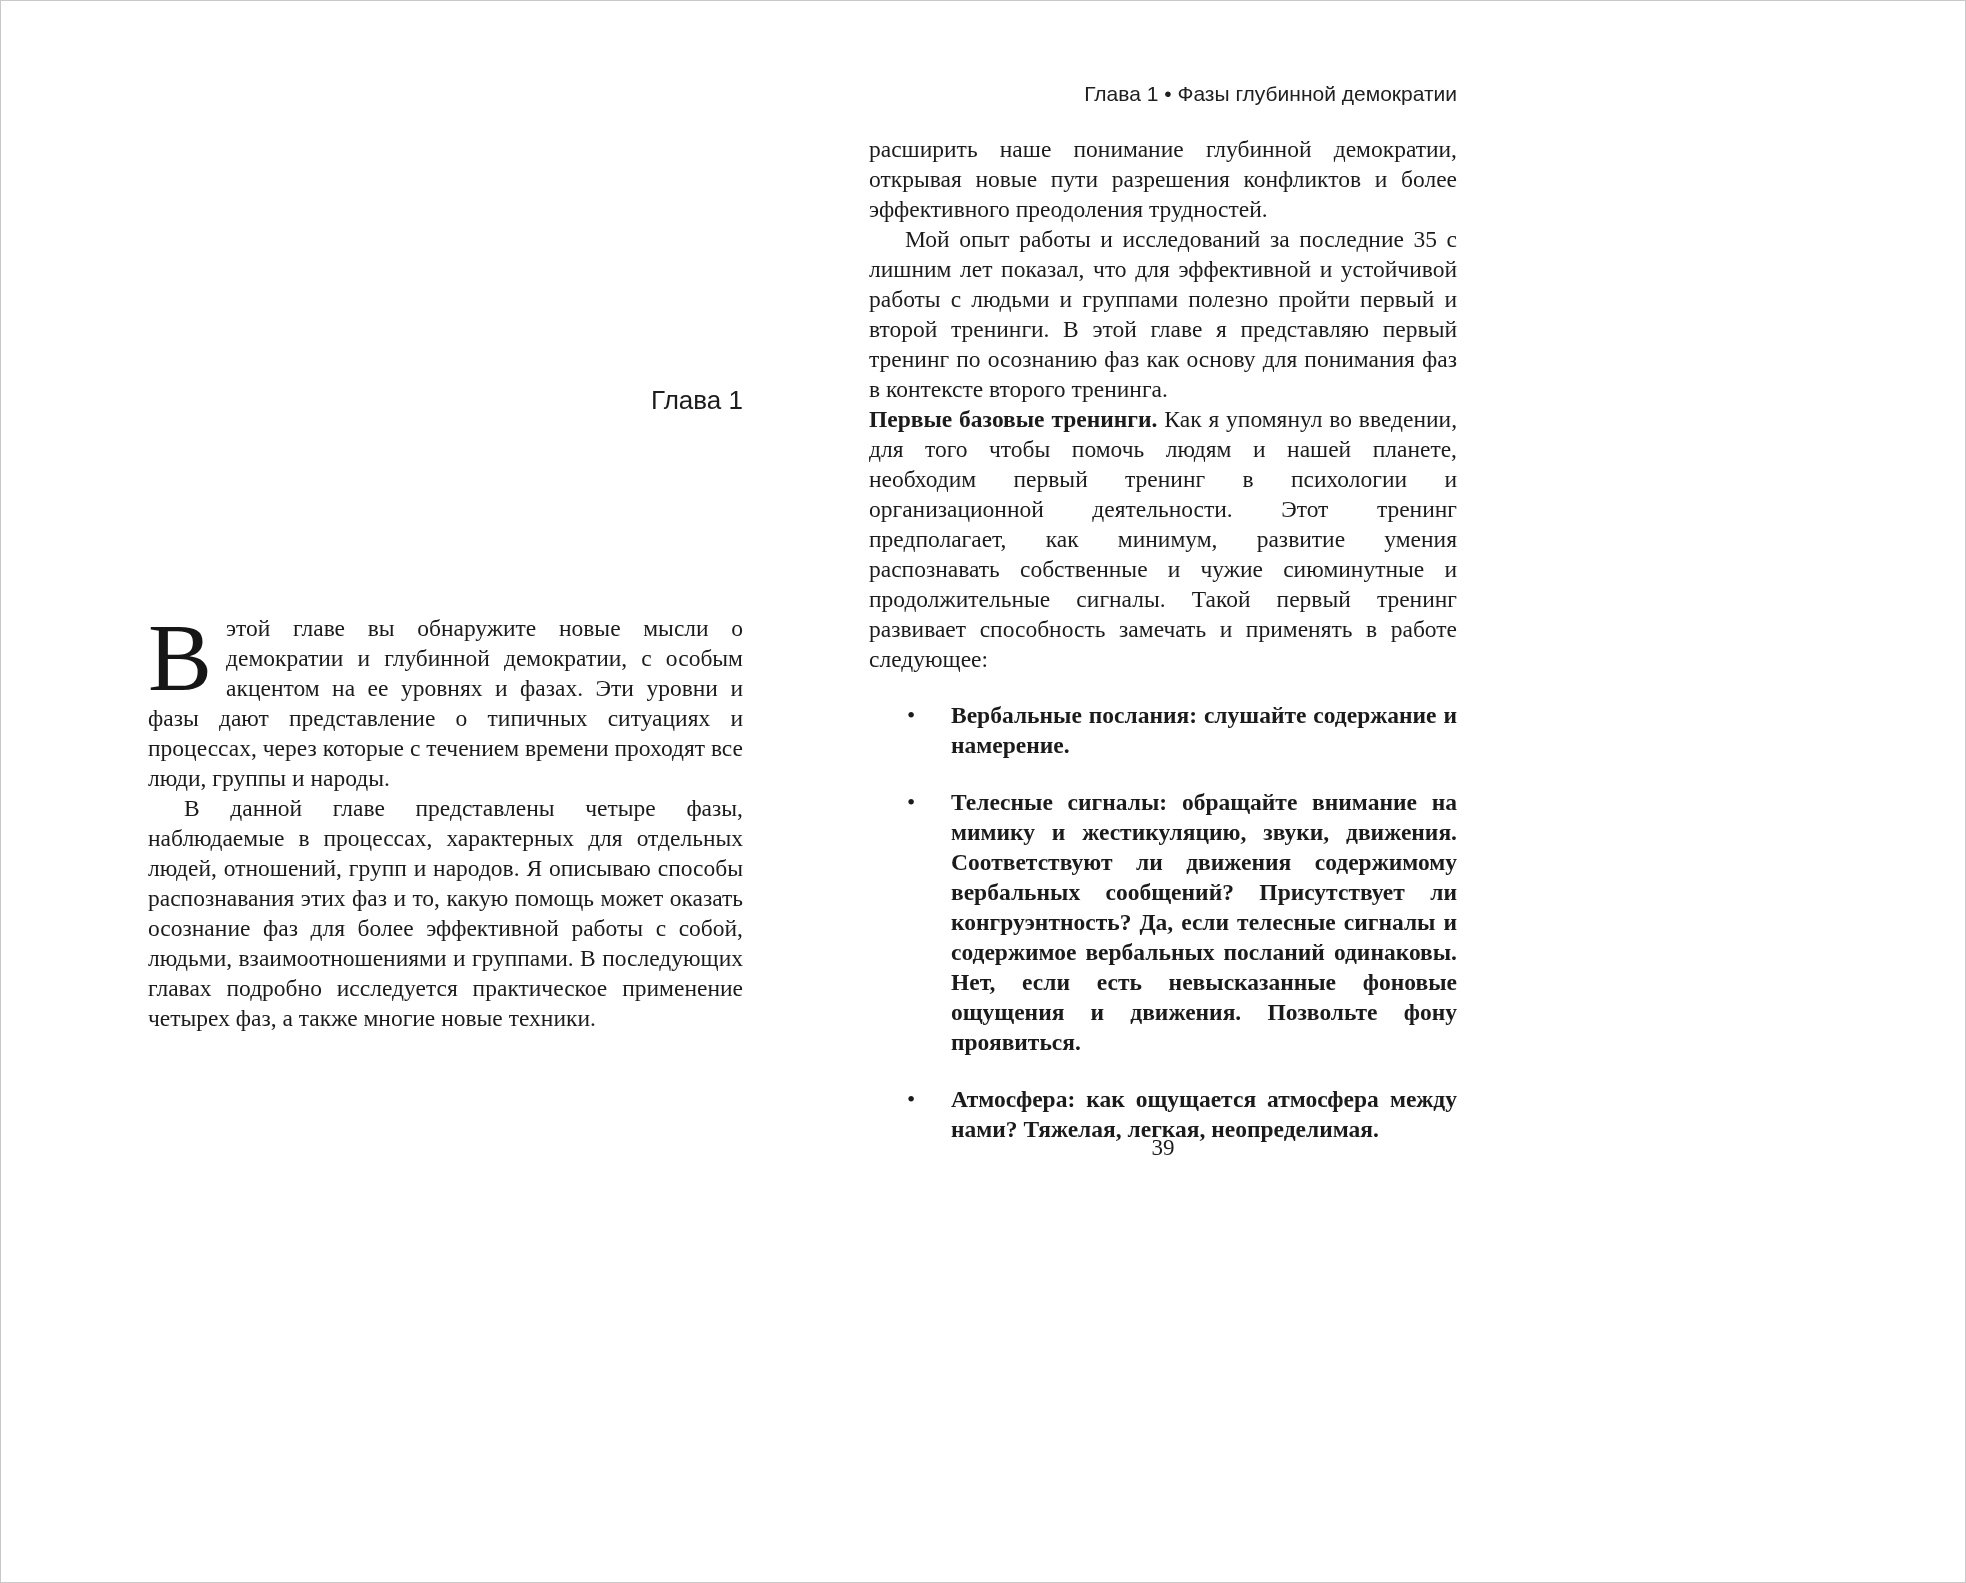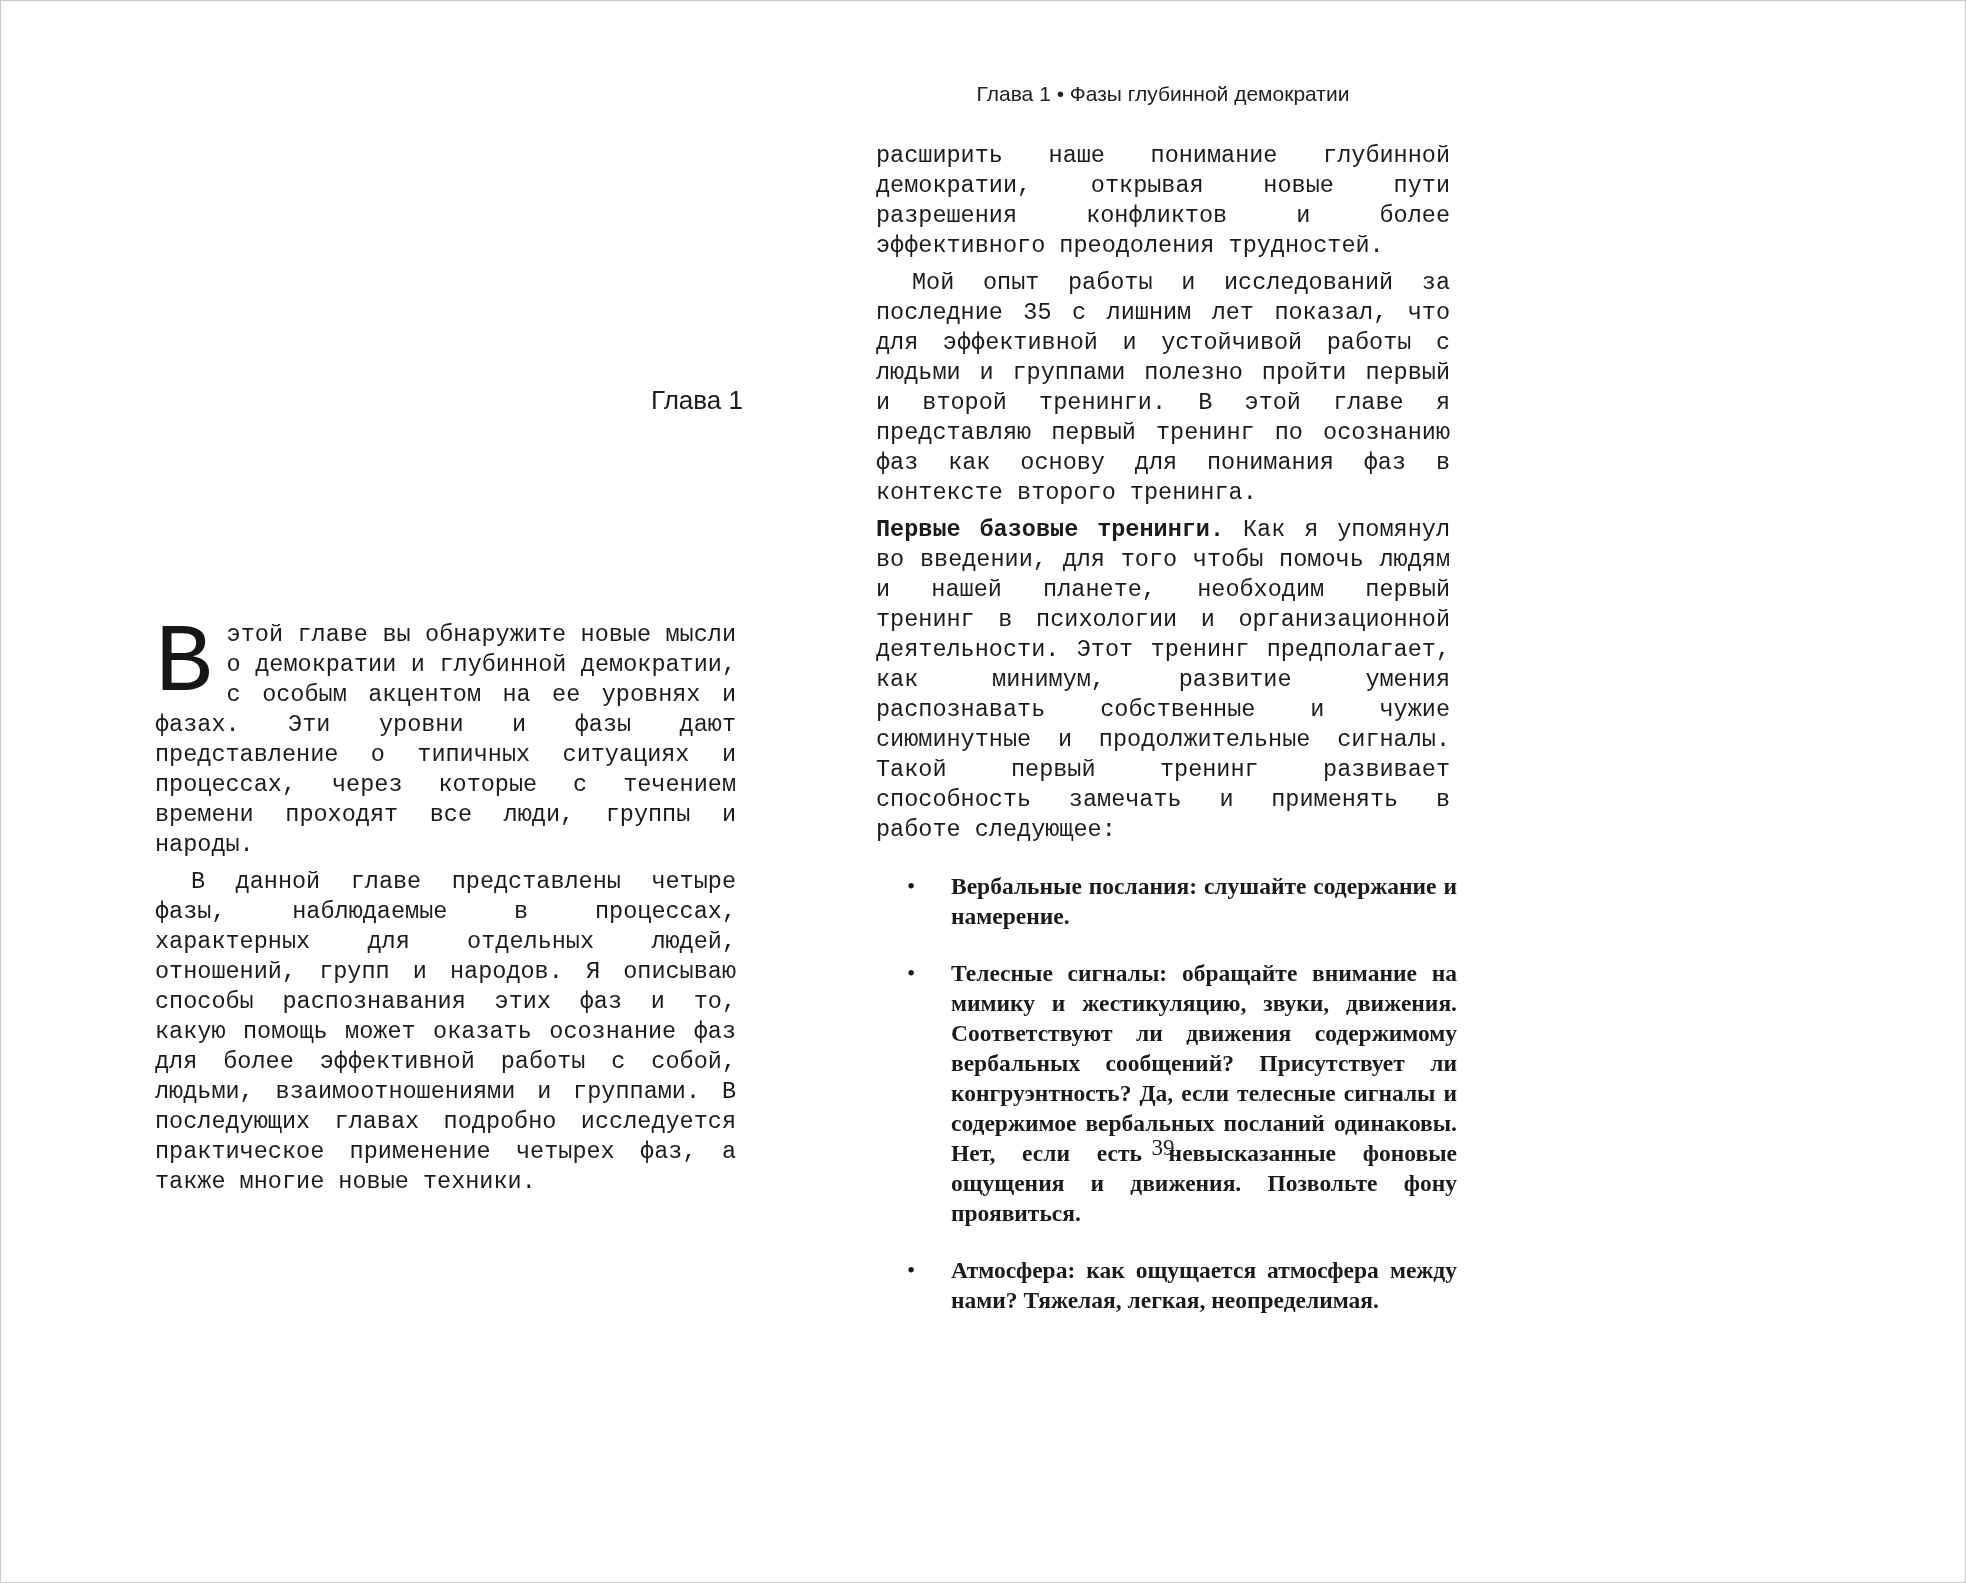--- a/index.html
+++ b/index.html
@@ -38,41 +38,40 @@
   .title-line1 {
     font-size: 37px; line-height: 46px; font-weight: 700; letter-spacing: 1.5px;
   }
   .title-line2 {
     font-size: 37px; line-height: 46px; font-weight: 400; letter-spacing: 0.5px;
   }
   .left-body  { position: absolute; top: 612px;  left: 0; width: 100%; }
   .right-body { position: absolute; top: 133px; left: 0; width: 100%; }
 
   p.body-para {
-    margin: 7px;
+    margin: 0;
     font-size: 23.5px;
     line-height: 30px;
     text-align: justify;
-    font-family: Liberation Mono, monospace;
   }
   p.indent { text-indent: 36px; }
 
   .dropcap {
     float: left;
     font-size: 96px;
     line-height: 76px;
     padding: 7px 14px 2px 0;
     font-weight: 400;
     color: #161616;
   }
 
   
   .running-header {
     position: absolute; top: 80px; left: 0; width: 100%;
-    text-align: center;
+    text-align: right;
     font-family: "Liberation Sans", sans-serif;
     font-size: 21px; line-height: 26px; font-weight: 400;
     color: #202020;
   }
   .para-gap { margin-top: 28px; }
   .lead-bold { font-weight: 700; }
 
   .bullet-list {
     list-style: none;
     margin: 26px 0 0 0;

